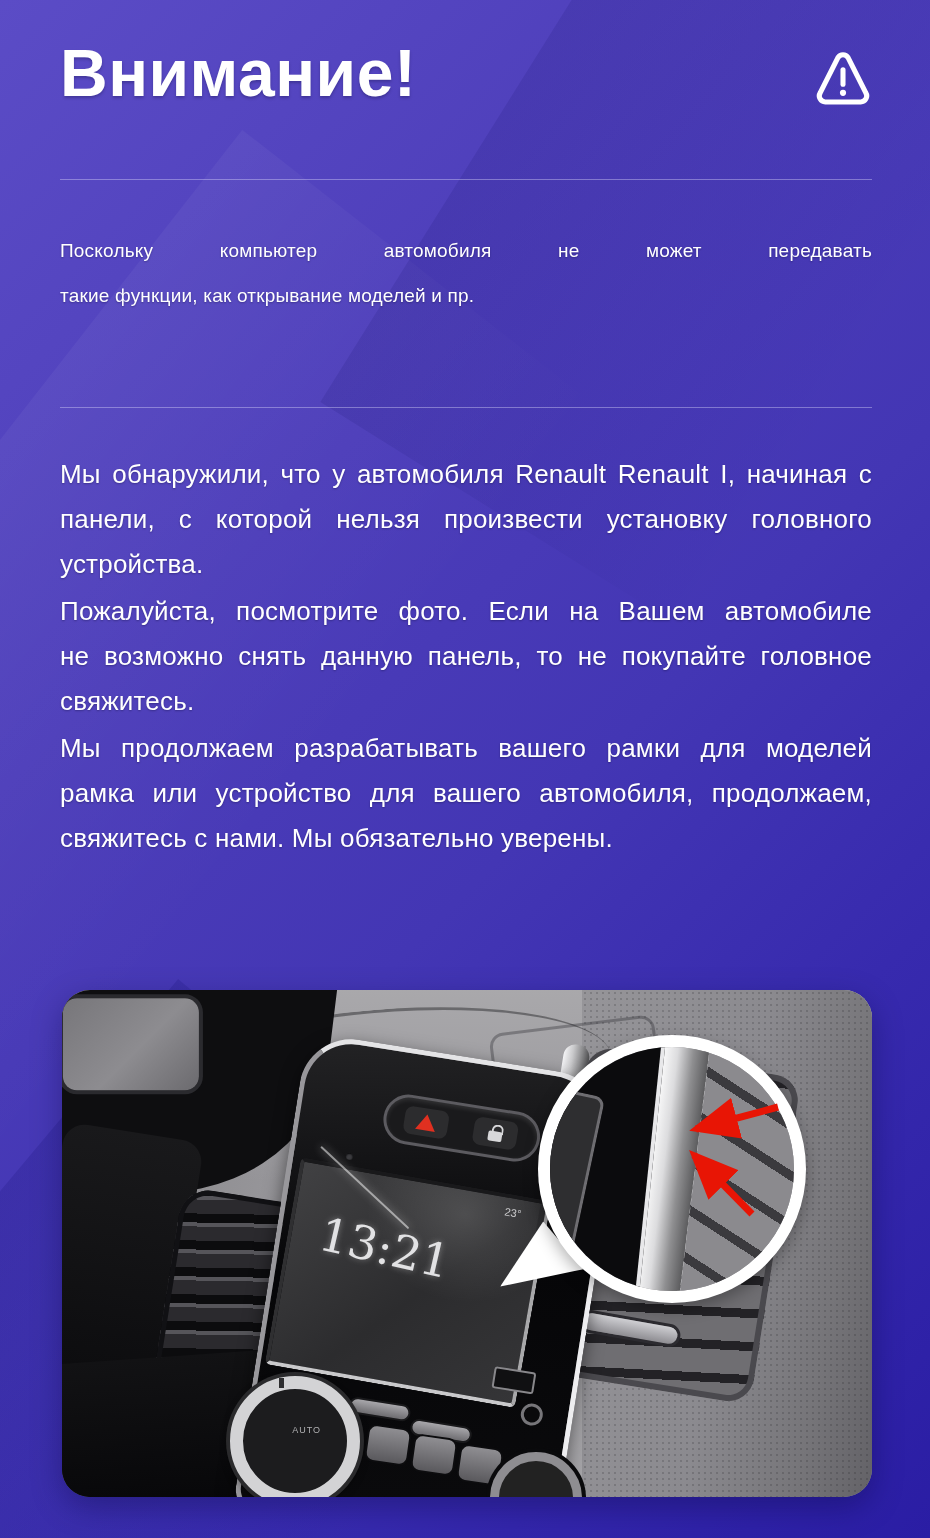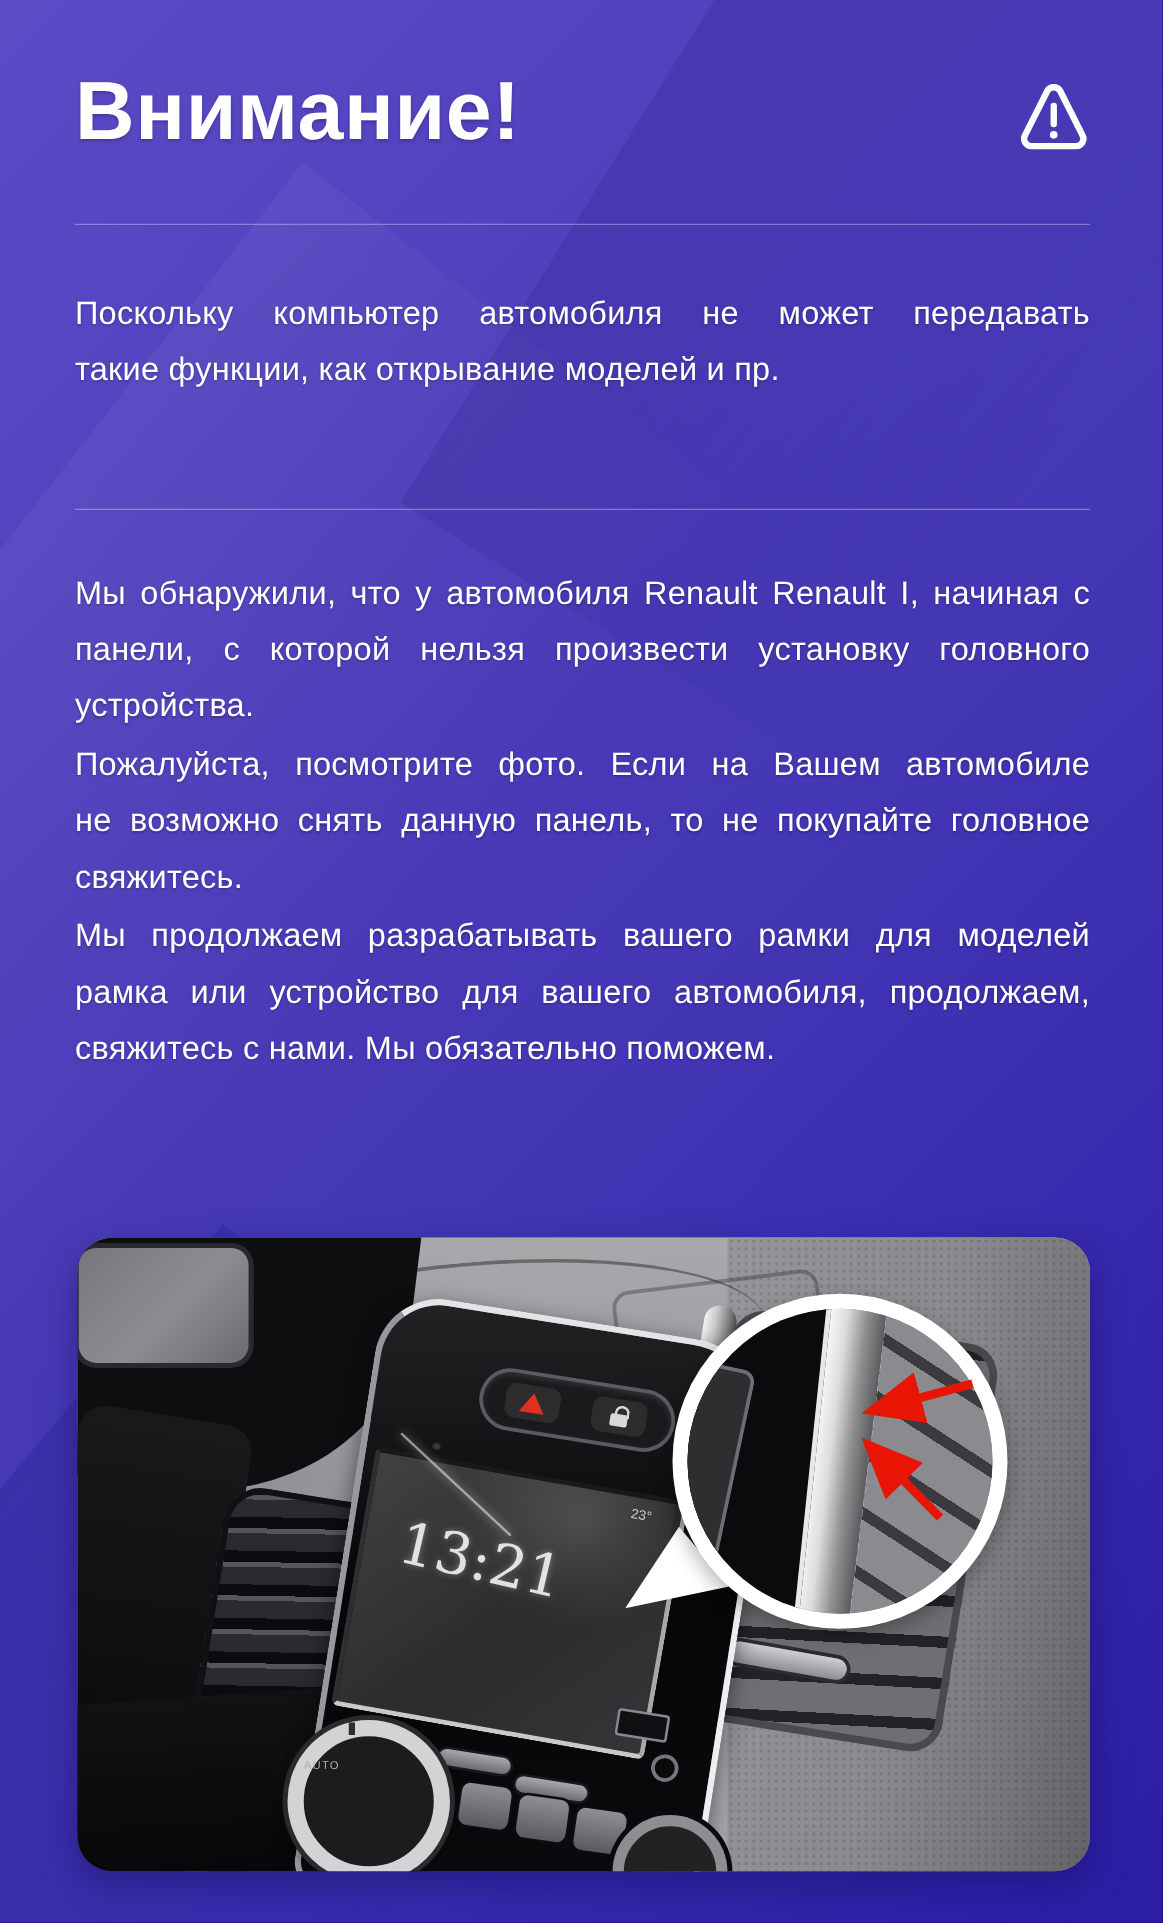--- a/index.html
+++ b/index.html
@@ -9,29 +9,29 @@
     background:linear-gradient(135deg,#5b4cc6 0%,#4d3eba 32%,#4336b4 55%,#372aae 75%,#2a1da4 100%);
   }
   .bg-shape{position:absolute;pointer-events:none;}
   .bg-shape.s1{left:-140px;top:260px;width:760px;height:980px;transform:rotate(38deg);
     background:linear-gradient(90deg,rgba(255,255,255,0.045),rgba(255,255,255,0) 60%);}
   .bg-shape.s2{right:-220px;top:-120px;width:680px;height:760px;transform:rotate(32deg);
     background:linear-gradient(90deg,rgba(10,6,90,0.12),rgba(10,6,90,0) 65%);}
   .bg-shape.s3{left:-120px;bottom:-260px;width:900px;height:600px;transform:rotate(40deg);
     background:linear-gradient(90deg,rgba(16,10,110,0.18),rgba(16,10,110,0) 55%);}
 
-  .header{position:absolute;left:60px;top:52px;width:812px;display:flex;justify-content:space-between;align-items:flex-start;}
+  .header{position:absolute;left:60px;top:37px;width:812px;display:flex;justify-content:space-between;align-items:flex-start;}
   .title{font-size:66px;font-weight:700;line-height:1.1;letter-spacing:0.5px;
     text-shadow:0 2px 3px rgba(0,0,30,0.25);}
   .warn-icon{margin-top:12px;}
 
   .divider{position:absolute;left:60px;width:812px;height:1px;background:rgba(230,226,255,0.38);}
   .div1{top:179px;} .div2{top:407px;}
 
-  .para{position:absolute;left:60px;width:812px;font-size:26px;line-height:45px;
+  .para{position:absolute;left:60px;width:812px;font-size:19px;line-height:45px;
     letter-spacing:0.2px;text-shadow:0 1px 2px rgba(0,0,30,0.3);}
   .p-canbus{top:228px;}
   .body-block{position:absolute;left:60px;top:452px;width:812px;}
   .body-block .bpara{margin:0 0 2px 0;font-size:26px;line-height:45px;letter-spacing:0.2px;
     text-shadow:0 1px 2px rgba(0,0,30,0.3);}
   .jline{text-align:justify;text-align-last:justify;}
   .jlast{text-align:left;text-align-last:left;}
 
   
   .photo{position:absolute;left:62px;top:990px;width:810px;height:507px;border-radius:28px;
@@ -98,21 +98,21 @@
     box-shadow:0 0 0 2px #19191b;}
   .ub1{left:96px;top:350px;} .ub2{left:160px;top:362px;}
   .round-btn{left:52px;top:344px;width:22px;height:22px;border-radius:50%;background:#222226;
     box-shadow:0 0 0 3px #808084;}
   .usb{left:232px;top:296px;width:38px;height:18px;background:#101012;border:2px solid #88878b;border-radius:3px;}
   .jack{left:268px;top:330px;width:16px;height:16px;border-radius:50%;background:#0a0a0c;
     box-shadow:0 0 0 3px #77767a;}
 
   .knob{left:168px;top:386px;width:104px;height:104px;border-radius:50%;background:#1c1c1e;
     border:13px solid #d3d3d5;box-shadow:0 0 0 4px #2a2a2c,0 4px 10px rgba(0,0,0,0.6);}
-  .knob-label{position:absolute;left:0;top:18px;width:78px;text-align:left;font-size:9px;
+  .knob-label{position:absolute;left:0;top:36px;width:78px;text-align:right;font-size:9px;
     letter-spacing:1px;color:#b0b0b2;}
   .knob-tick{position:absolute;left:36px;top:-11px;width:5px;height:10px;background:#2e2e30;}
   .piano-key{width:40px;height:34px;border-radius:7px;background:linear-gradient(180deg,#8f8e92,#5a595d);
     box-shadow:0 0 0 2px #0c0c0e;}
   .pk1{left:306px;top:438px;transform:rotate(8deg);}
   .pk2{left:352px;top:448px;transform:rotate(8deg);}
   .pk3{left:398px;top:458px;transform:rotate(8deg);}
   .vol-knob{left:428px;top:462px;width:74px;height:74px;border-radius:50%;background:#222;
     border:9px solid #8e8d91;box-shadow:0 0 0 4px #0a0a0c;}
 
@@ -167,21 +167,21 @@
       <div class="jlast">устройства.</div>
     </div>
     <div class="bpara">
       <div class="jline">Пожалуйста, посмотрите фото. Если на Вашем автомобиле</div>
       <div class="jline">не возможно снять данную панель, то не покупайте головное</div>
       <div class="jlast">свяжитесь.</div>
     </div>
     <div class="bpara">
       <div class="jline">Мы продолжаем разрабатывать вашего рамки для моделей</div>
       <div class="jline">рамка или устройство для вашего автомобиля, продолжаем,</div>
-      <div class="jlast">свяжитесь с нами. Мы обязательно поможем.</div>
+      <div class="jlast">свяжитесь с нами. Мы обязательно уверены.</div>
     </div>
   </div>
 
   <div class="photo">
     <div class="dash-top"></div>
     <div class="leather"></div>
     <div class="leather-dots"></div>
     <div class="dash-seam"></div>
     <div class="dash-pocket"></div>
     <div class="cluster-hood">

